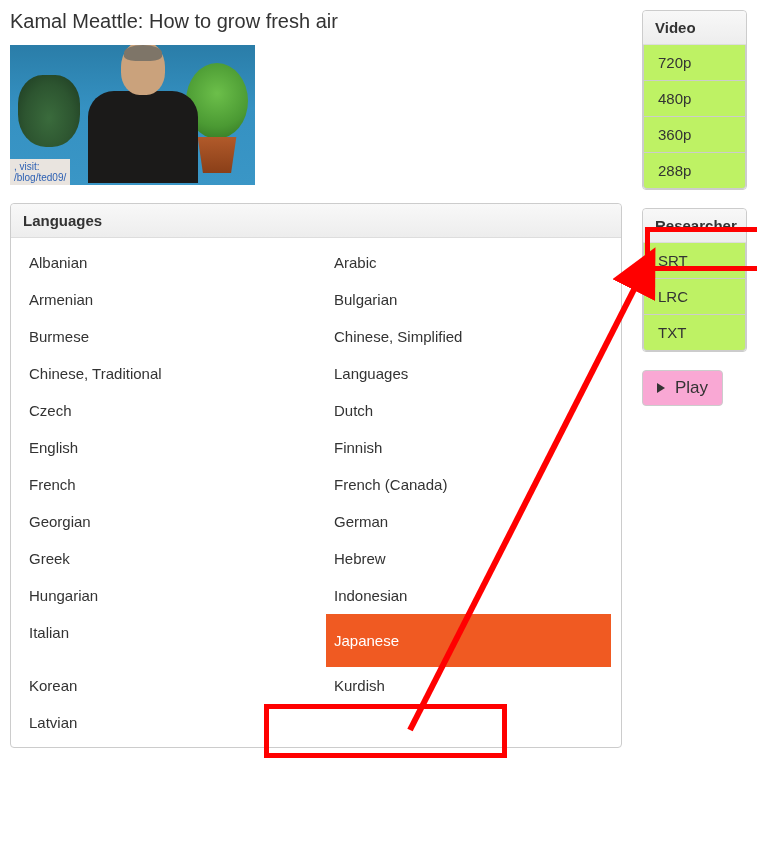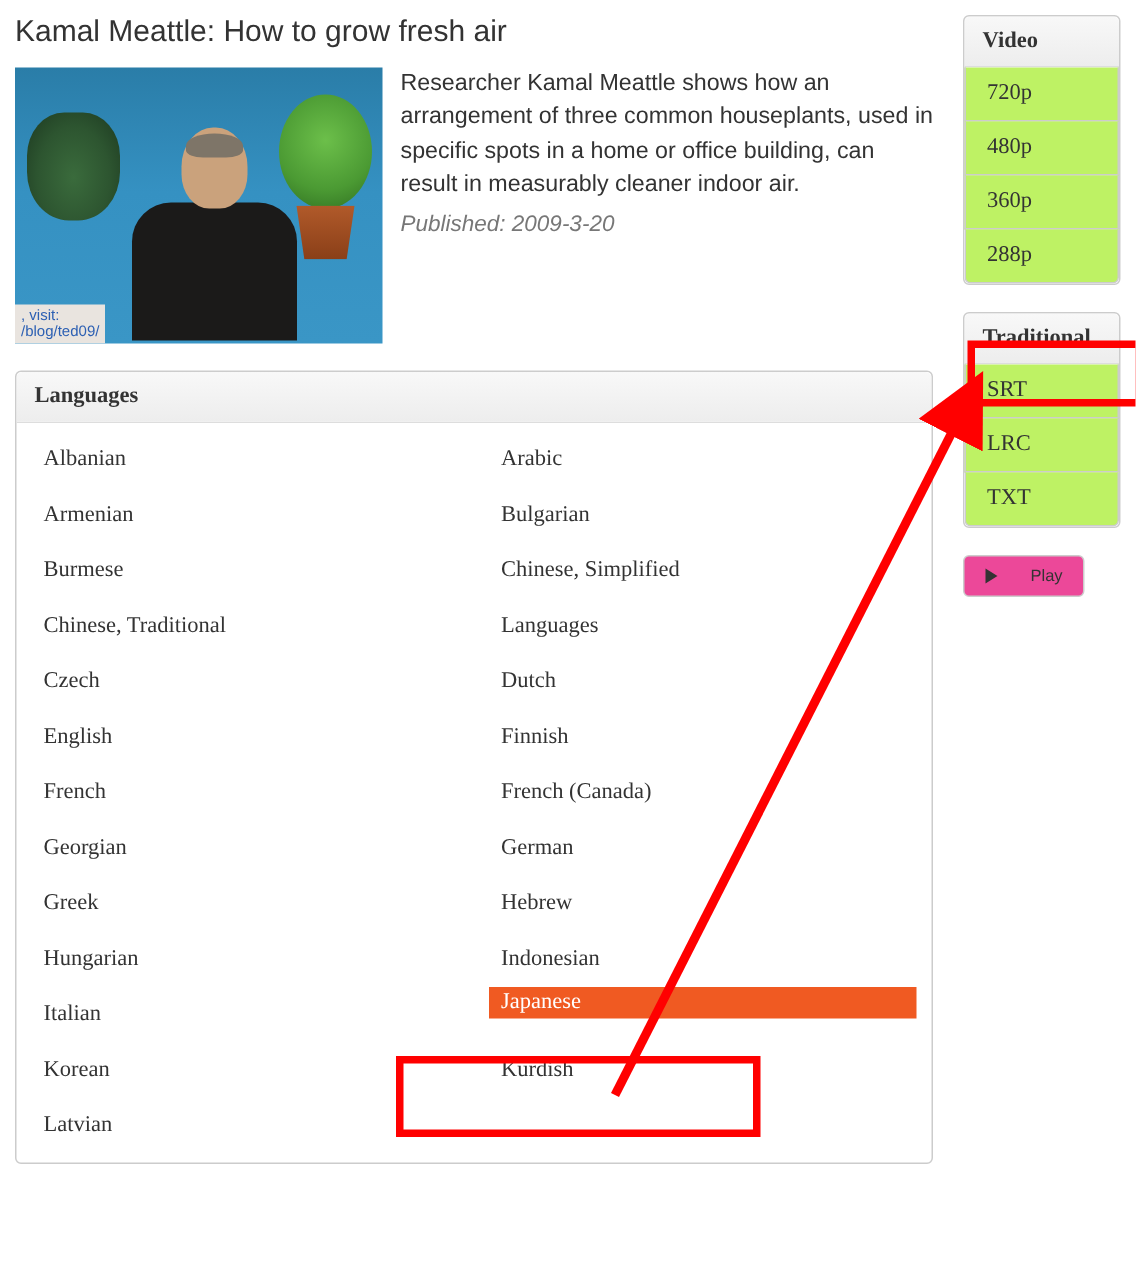--- a/index.html
+++ b/index.html
@@ -2,43 +2,43 @@
 <html><head>
   <meta charset="utf-8">
   <style>
     * { box-sizing: border-box; margin: 0; padding: 0; }
     body { font-family: Arial, Helvetica, sans-serif; font-size: 15px; color: #333; background: #fff; padding: 10px; width: 757px; }
     .container { display: flex; gap: 20px; }
     .main { flex: 1; }
     .sidebar { width: 105px; }
     .title { font-size: 20px; font-weight: normal; color: #333; margin-bottom: 12px; }
     .hero { display: flex; gap: 12px; margin-bottom: 18px; }
-    .thumb { width: 245px; height: 184px; background: linear-gradient(180deg, #2a7da8 0%, #3591c2 45%, #3a96c6 100%); position: relative; overflow: hidden; flex-shrink: 0; }
+    .thumb { width: 245px; height: 140px; background: linear-gradient(180deg, #2a7da8 0%, #3591c2 45%, #3a96c6 100%); position: relative; overflow: hidden; flex-shrink: 0; }
     .plant-left { position: absolute; left: 8px; top: 30px; width: 62px; height: 100px; }
     .plant-left .leaves { width: 62px; height: 72px; background: radial-gradient(ellipse at 50% 60%, #3a6b3c 0%, #2d5530 55%, #1c3820 100%); border-radius: 40% 40% 45% 45%; }
     .plant-right { position: absolute; left: 172px; top: 18px; width: 70px; height: 140px; }
     .plant-right .leaves { width: 62px; height: 76px; background: radial-gradient(circle at 50% 40%, #6cbf4a 0%, #4b9a33 60%, #2f6e21 100%); border-radius: 50%; margin-left: 4px;}
     .plant-right .pot { width: 44px; height: 36px; margin: -2px auto 0; background: linear-gradient(#b15a2a,#8a3f18); clip-path: polygon(6% 0, 94% 0, 82% 100%, 18% 100%); }
     .person { position: absolute; bottom: 0; left: 78px; width: 110px; height: 144px; }
     .head { width: 44px; height: 54px; background: #caa27c; border-radius: 48% 48% 42% 42%; margin: 0 auto; position: relative; }
     .head::before { content: ""; position: absolute; top: 4px; left: 3px; right: 3px; height: 16px; background: #7e7568; border-radius: 50% 50% 30% 30%; }
     .body { width: 110px; height: 92px; background: #1b1a19; border-radius: 26px 26px 0 0; margin-top: -4px; }
     .caption { position: absolute; left: 0; bottom: 0; background: #e9e4df; color: #2d60b3; font-size: 10px; padding: 2px 4px; line-height: 1.1; }
     .desc { font-size: 15.5px; line-height: 1.45; color: #333; }
     .published { font-style: italic; color: #777; margin-top: 6px; }
-    .panel { border: 1px solid #ccc; border-radius: 4px; margin-bottom: 18px; background: #fff; font-family: Liberation Serif, serif; }
+    .panel { border: 1px solid #ccc; border-radius: 4px; margin-bottom: 18px; background: #fff; }
     .panel-head { background: linear-gradient(#f8f8f8,#ededed); border-bottom: 1px solid #ddd; border-radius: 4px 4px 0 0; padding: 8px 12px; font-weight: bold; color: #333; }
     .lang-grid { padding: 6px 0 6px 0; }
     .lang-row { display: flex; }
     .lang-cell { width: 50%; }
     .lang-link { display: block; padding: 10px 18px; color: #333; text-decoration: none; cursor: pointer; }
-    .lang-link.selected { background: #f05a22; color: #fff; margin: 0 10px; padding: 2px 8px; }
+    .lang-link.selected { background: #f05a22; color: #fff; margin: 0 10px; padding: 18px 8px; }
     .list-group-item { display: block; padding: 9px 14px; border: 1px solid #ccc; border-top: none; background: #bef264; color: #333; text-decoration: none; cursor: pointer; }
     .list-group-item:last-child { border-radius: 0 0 4px 4px; }
-    .play-btn { display: inline-flex; align-items: center; gap: 22px; border: 1px solid #ccc; border-radius: 4px; padding: 7px 14px; background: #ec4899; cursor: pointer; color: #333; font-size: 11px; }
+    .play-btn { display: inline-flex; align-items: center; gap: 10px; border: 1px solid #ccc; border-radius: 4px; padding: 7px 14px; background: #f9a8d4; cursor: pointer; color: #333; font-size: 17px; }
     .play-icon { display: inline-block; width: 0; height: 0; border-left: 8px solid #333; border-top: 5px solid transparent; border-bottom: 5px solid transparent; }
     
     .annot { position: absolute; border: 5px solid #f00; pointer-events: none; }
     .annot-srt { top: 217px; left: 635px; width: 117px; height: 44px; }
     .annot-japanese { top: 694px; left: 254px; width: 243px; height: 54px; }
     svg.arrow { position: absolute; top: 230px; left: 340px; width: 330px; height: 520px; pointer-events: none; }
   </style>
 </head>
 <body>
 
@@ -56,24 +56,20 @@
             <div class="pot"></div>
           </div>
         <div class="person">
             <div class="head"></div>
             <div class="body"></div>
           </div>
         <div class="caption">
           <span>, visit:</span><br><span>/blog/ted09/</span>
         </div>
       </div>
-      <div>
-        <p class="desc">Researcher Kamal Meattle shows how an arrangement of three common houseplants, used in specific spots in a home or office building, can result in measurably cleaner indoor air.</p>
-        <p class="published">Published: 2009-3-20</p>
-      </div>
     </div>
 
     <div class="panel">
       <div class="panel-head">Languages</div>
       <div class="lang-grid" id="lang-grid">
           <div class="lang-row">
             <div class="lang-cell">
               <a class="lang-link">Albanian</a>
             </div>
             <div class="lang-cell">
@@ -182,21 +178,21 @@
       <div class="panel-head">Video</div>
       <div id="video-list">
           <a class="list-group-item">720p</a>
           <a class="list-group-item">480p</a>
           <a class="list-group-item">360p</a>
           <a class="list-group-item">288p</a>
         </div>
     </div>
 
     <div class="panel" style="margin-bottom:18px;">
-      <div class="panel-head">Traditional</div>
+      <div class="panel-head">Researcher</div>
       <div id="transcript-list">
           <a class="list-group-item">SRT</a>
           <a class="list-group-item">LRC</a>
           <a class="list-group-item">TXT</a>
         </div>
     </div>
 
     <button class="play-btn">
       <span class="play-icon"></span>
       <span>Play</span>

